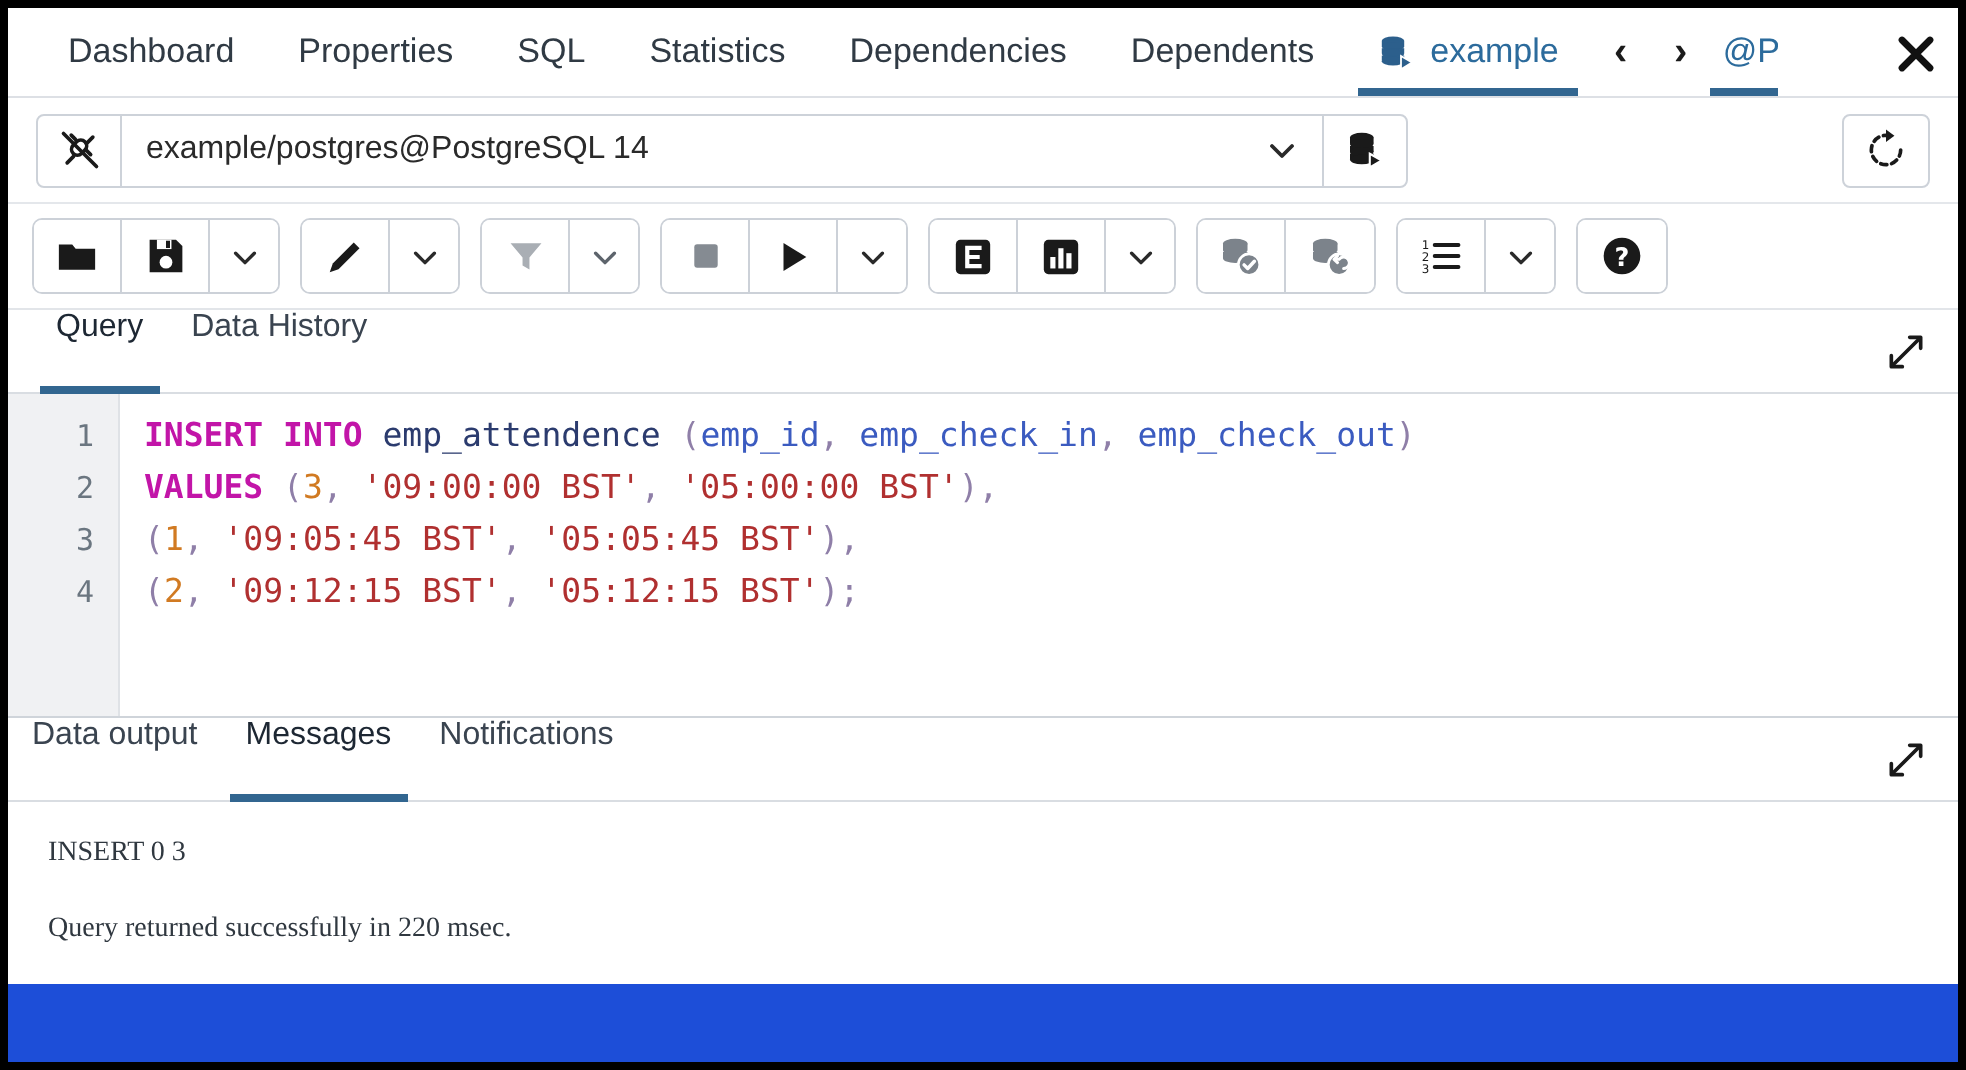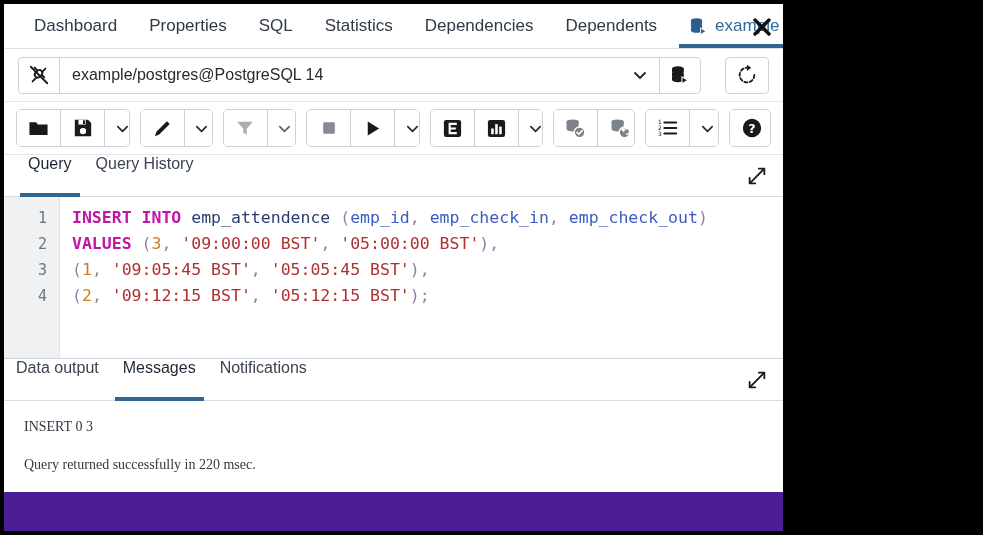--- a/index.html
+++ b/index.html
@@ -5,22 +5,22 @@
   * { box-sizing: border-box; margin: 0; padding: 0; }
   html, body {
     width: 983px; height: 535px;
     background: #000;
     font-family: "Liberation Sans", sans-serif;
     overflow: hidden;
   }
   #app {
     position: absolute;
     left: 4px; top: 4px;
-    width: 779px; height: 527px;
-    background: #4c1d95;
+    width: 975px; height: 527px;
+    background: #1d4ed8;
     overflow: hidden;
   }
 
   
   .objtabs {
     position: relative;
     height: 45px;
     background: #fff;
     border-bottom: 1px solid #dde0e5;
     display: flex;
@@ -548,21 +548,21 @@
         </span>
       </div>
     </div>
   </div>
 
   <div class="qtabs">
     <div class="qtab active">
       <span>Query</span>
     </div>
     <div class="qtab">
-      <span>Query History</span>
+      <span>Data History</span>
     </div>
     <div class="expand-btn">
       <span>
         <svg width="22" height="22" viewBox="0 0 24 24">
           <path d="M14 4 H20 V10" stroke="#1a1a1a" stroke-width="2" fill="none" stroke-linecap="round" stroke-linejoin="round"></path>
           <path d="M10 20 H4 V14" stroke="#1a1a1a" stroke-width="2" fill="none" stroke-linecap="round" stroke-linejoin="round"></path>
           <path d="M19.4 4.6 L4.6 19.4" stroke="#1a1a1a" stroke-width="2" fill="none" stroke-linecap="round"></path>
         </svg>
       </span>
     </div>

